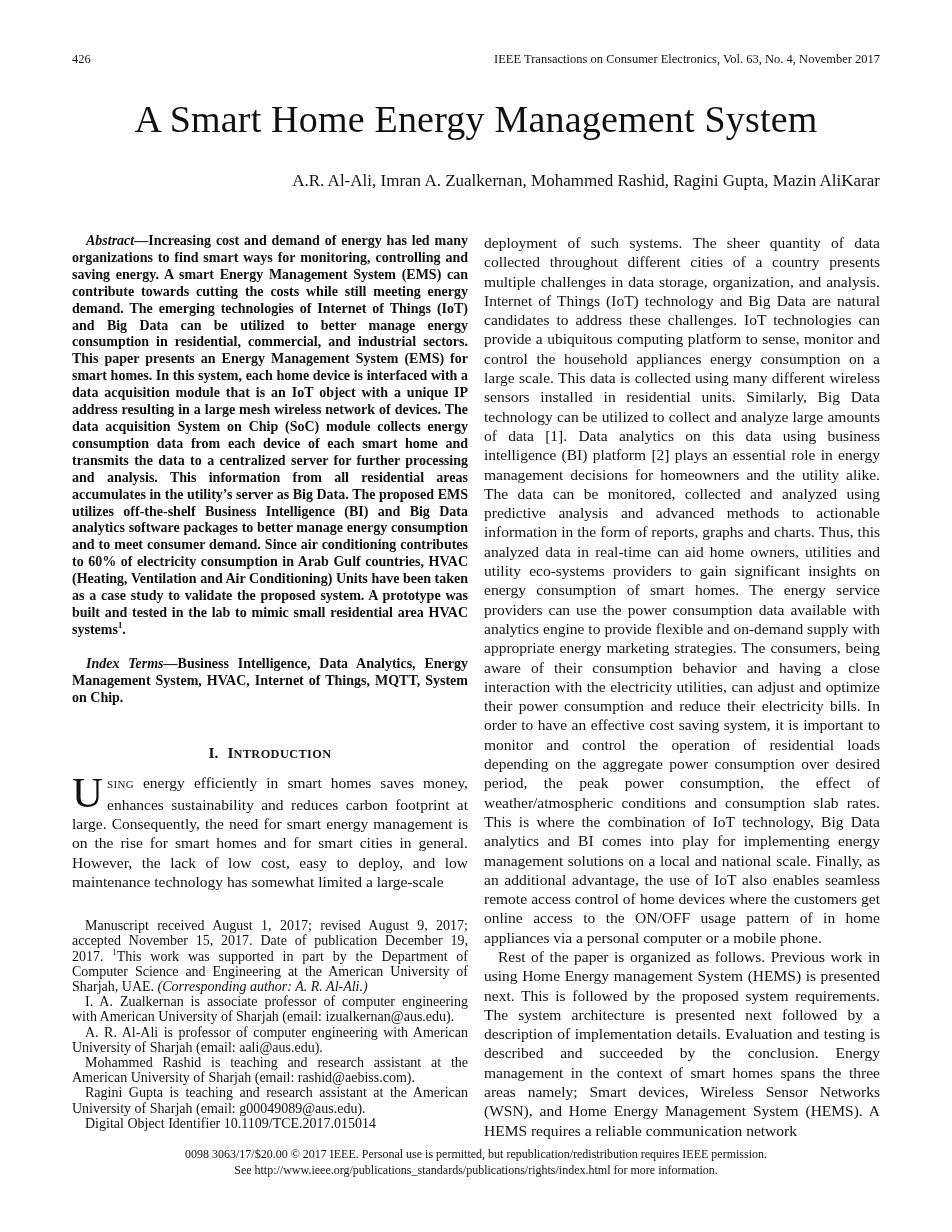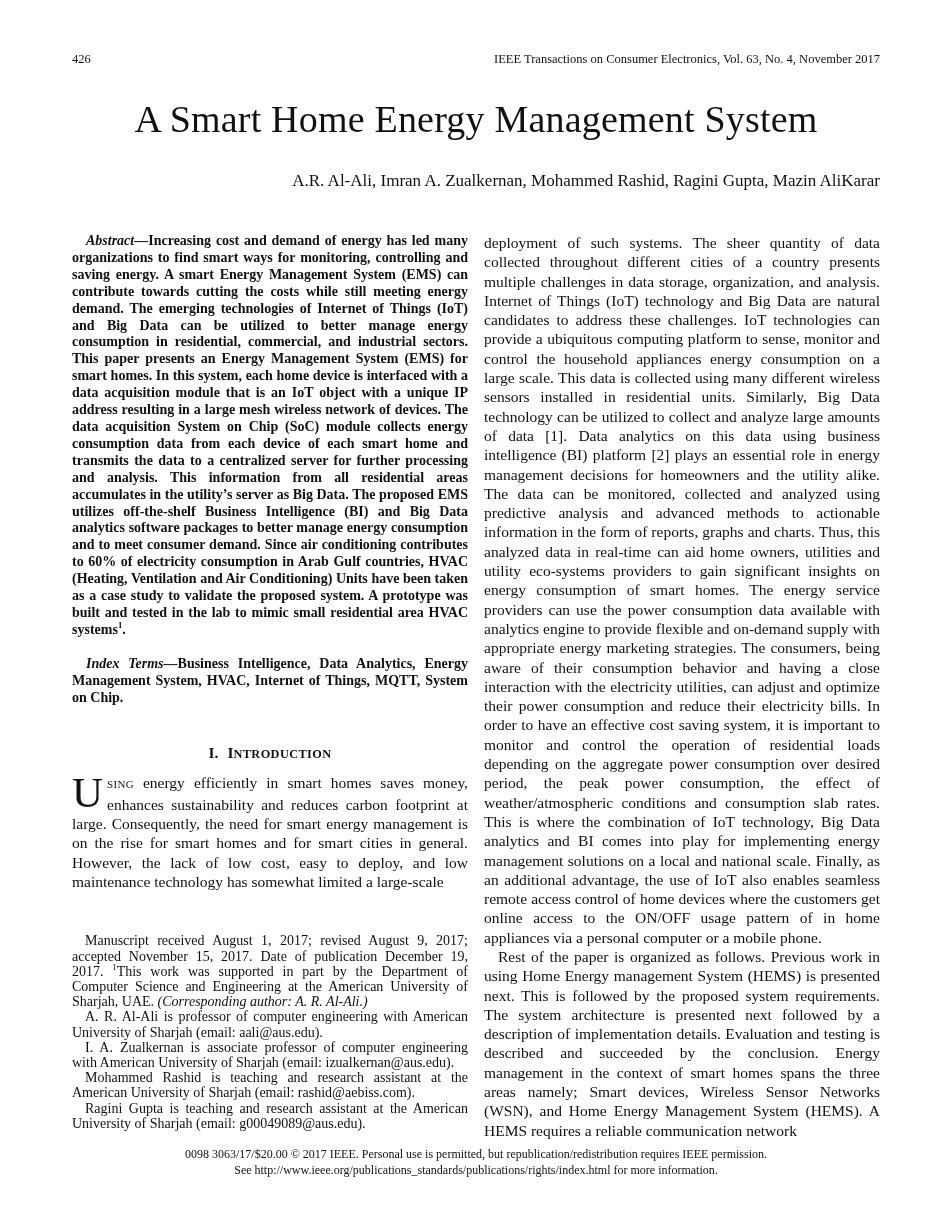--- a/index.html
+++ b/index.html
@@ -124,24 +124,25 @@
       <p class="abstract-par"><span class="lead-italic">Abstract—</span><span>Increasing cost and demand of energy has led many organizations to find smart ways for monitoring, controlling and saving energy. A smart Energy Management System (EMS) can contribute towards cutting the costs while still meeting energy demand. The emerging technologies of Internet of Things (IoT) and Big Data can be utilized to better manage energy consumption in residential, commercial, and industrial sectors. This paper presents an Energy Management System (EMS) for smart homes. In this system, each home device is interfaced with a data acquisition module that is an IoT object with a unique IP address resulting in a large mesh wireless network of devices. The data acquisition System on Chip (SoC) module collects energy consumption data from each device of each smart home and transmits the data to a centralized server for further processing and analysis. This information from all residential areas accumulates in the utility’s server as Big Data. The proposed EMS utilizes off-the-shelf Business Intelligence (BI) and Big Data analytics software packages to better manage energy consumption and to meet consumer demand. Since air conditioning contributes to 60% of electricity consumption in Arab Gulf countries, HVAC (Heating, Ventilation and Air Conditioning) Units have been taken as a case study to validate the proposed system.  A prototype was built and tested in the lab to mimic small residential area HVAC systems</span><sup class="sup">1</sup><span>.</span></p>
 
       <p class="index-par"><span class="lead-italic">Index Terms—</span><span>Business Intelligence, Data Analytics, Energy Management System, HVAC, Internet of Things, MQTT, System on Chip.</span></p>
 
       <h2 class="section-heading"><span class="section-number">I.</span><span>I</span><span class="smallcaps-rest">NTRODUCTION</span></h2>
 
       <p class="body-par"><span class="dropcap">U</span><span class="lead-sc">SING</span><span> energy efficiently in smart homes saves money, enhances sustainability and reduces carbon footprint at large.  Consequently, the need for smart energy management is on the rise for smart homes and for smart cities in general. However, the lack of low cost, easy to deploy, and low maintenance technology has somewhat limited a large-scale</span></p>
 
       <div class="footnote-block">
         <p><span>Manuscript received August 1, 2017; revised August 9, 2017; accepted November 15, 2017. Date of publication December 19, 2017. </span><sup class="sup">1</sup><span>This work was supported in part by the Department of Computer Science and Engineering at the American University of Sharjah, UAE. </span><span class="fn-italic">(Corresponding author: A. R. Al-Ali.)</span></p>
+        <p>I. A. Zualkernan is associate professor of computer engineering with American University of Sharjah (email: izualkernan@aus.edu).</p>
         <p>A. R. Al-Ali is professor of computer engineering with American University of Sharjah (email: aali@aus.edu).</p>
-        <p>I. A. Zualkernan is associate professor of computer engineering with American University of Sharjah (email: izualkernan@aus.edu).</p>
         <p>Mohammed Rashid is teaching and research assistant at the American University of Sharjah (email: rashid@aebiss.com).</p>
         <p>Ragini Gupta is teaching and research assistant at the American University of Sharjah (email: g00049089@aus.edu).</p>
+        <p>Digital Object Identifier 10.1109/TCE.2017.015014</p>
       </div>
 
     </div>
 
     <div class="col col-right">
       <p class="body-par">deployment of such systems. The sheer quantity of data collected throughout different cities of a country presents multiple challenges in data storage, organization, and analysis. Internet of Things (IoT) technology and Big Data are natural candidates to address these challenges. IoT technologies can provide a ubiquitous computing platform to sense, monitor and control the household appliances energy consumption on a large scale. This data is collected using many different wireless sensors installed in residential units. Similarly, Big Data technology can be utilized to collect and analyze large amounts of data [1]. Data analytics on this data using business intelligence (BI) platform [2] plays an essential role in energy management decisions for homeowners and the utility alike. The data can be monitored, collected and analyzed using predictive analysis and advanced methods to actionable information in the form of reports, graphs and charts. Thus, this analyzed data in real-time can aid home owners, utilities and utility eco-systems providers to gain significant insights on energy consumption of smart homes. The energy service providers can use the power consumption data available with analytics engine to provide flexible and on-demand supply with appropriate energy marketing strategies. The consumers, being aware of their consumption behavior and having a close interaction with the electricity utilities, can adjust and optimize their power consumption and reduce their electricity bills. In order to have an effective cost saving system, it is important to monitor and control the operation of residential loads depending on the aggregate power consumption over desired period, the peak power consumption, the effect of weather/atmospheric conditions and consumption slab rates. This is where the combination of IoT technology, Big Data analytics and BI comes into play for implementing energy management solutions on a local and national scale. Finally, as an additional advantage, the use of IoT also enables seamless remote access control of home devices where the customers get online access to the ON/OFF usage pattern of in home appliances via a personal computer or a mobile phone.</p>
       <p class="body-par indented">Rest of the paper is organized as follows. Previous work in using Home Energy management System (HEMS) is presented next. This is followed by the proposed system requirements. The system architecture is presented next followed by a description of implementation details. Evaluation and testing is described and succeeded by the conclusion. Energy management in the context of smart homes spans the three areas namely; Smart devices, Wireless Sensor Networks (WSN), and Home Energy Management System (HEMS). A HEMS requires a reliable communication network</p>
     </div>
 
   </div>

